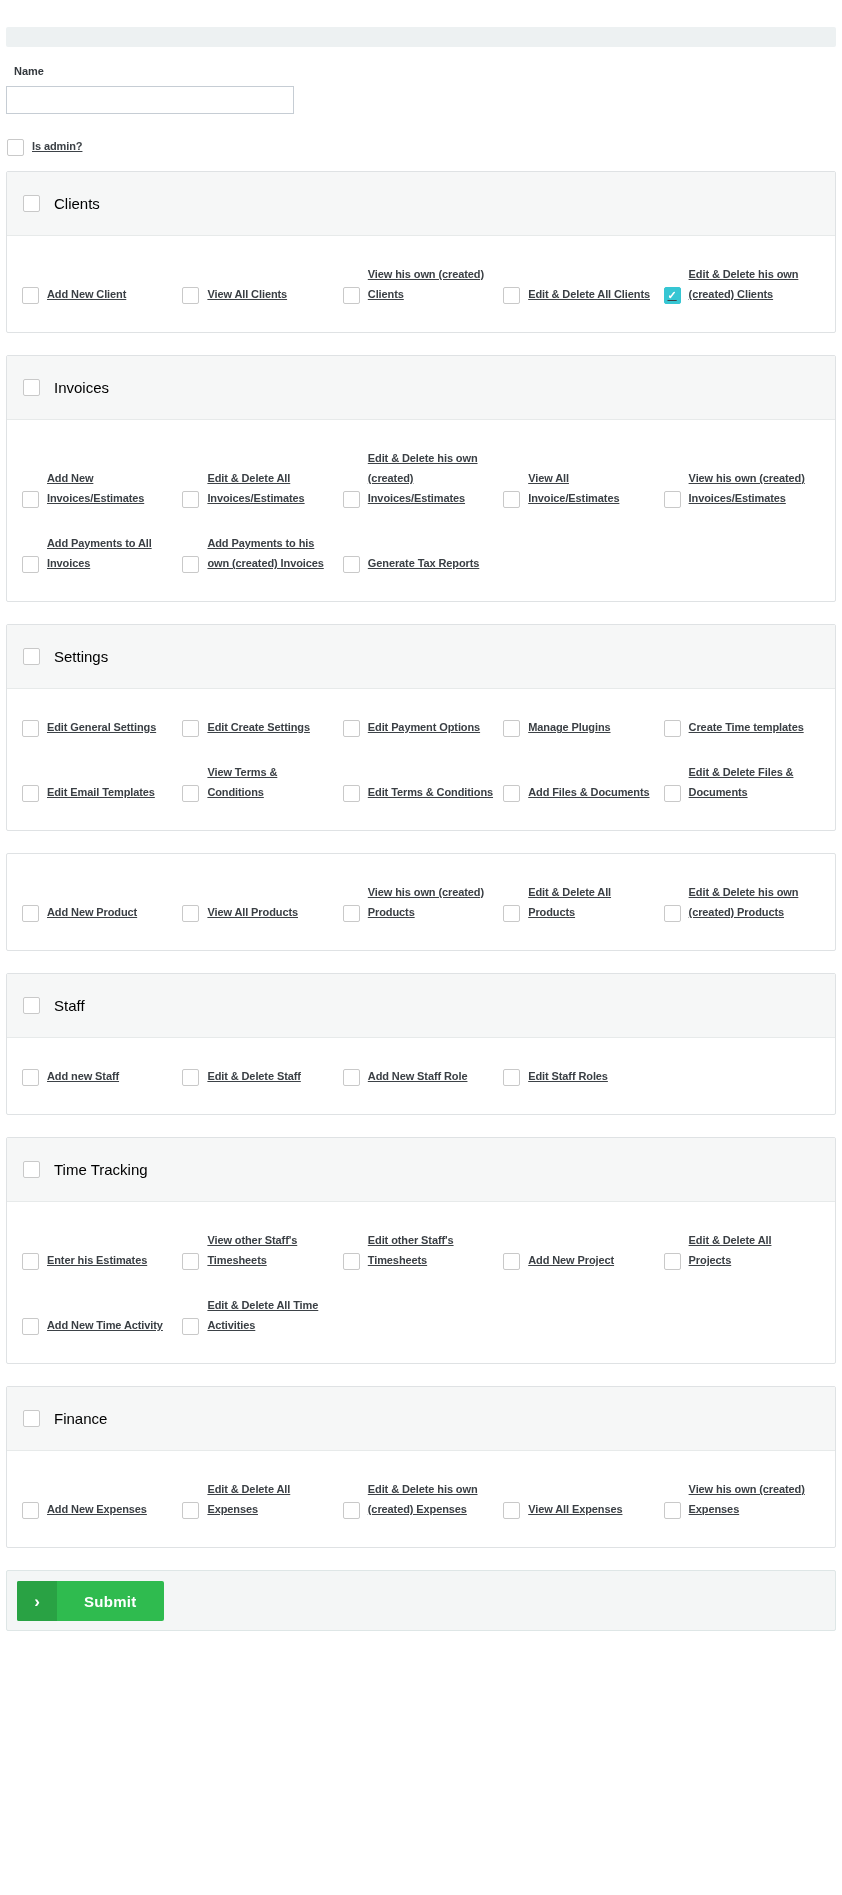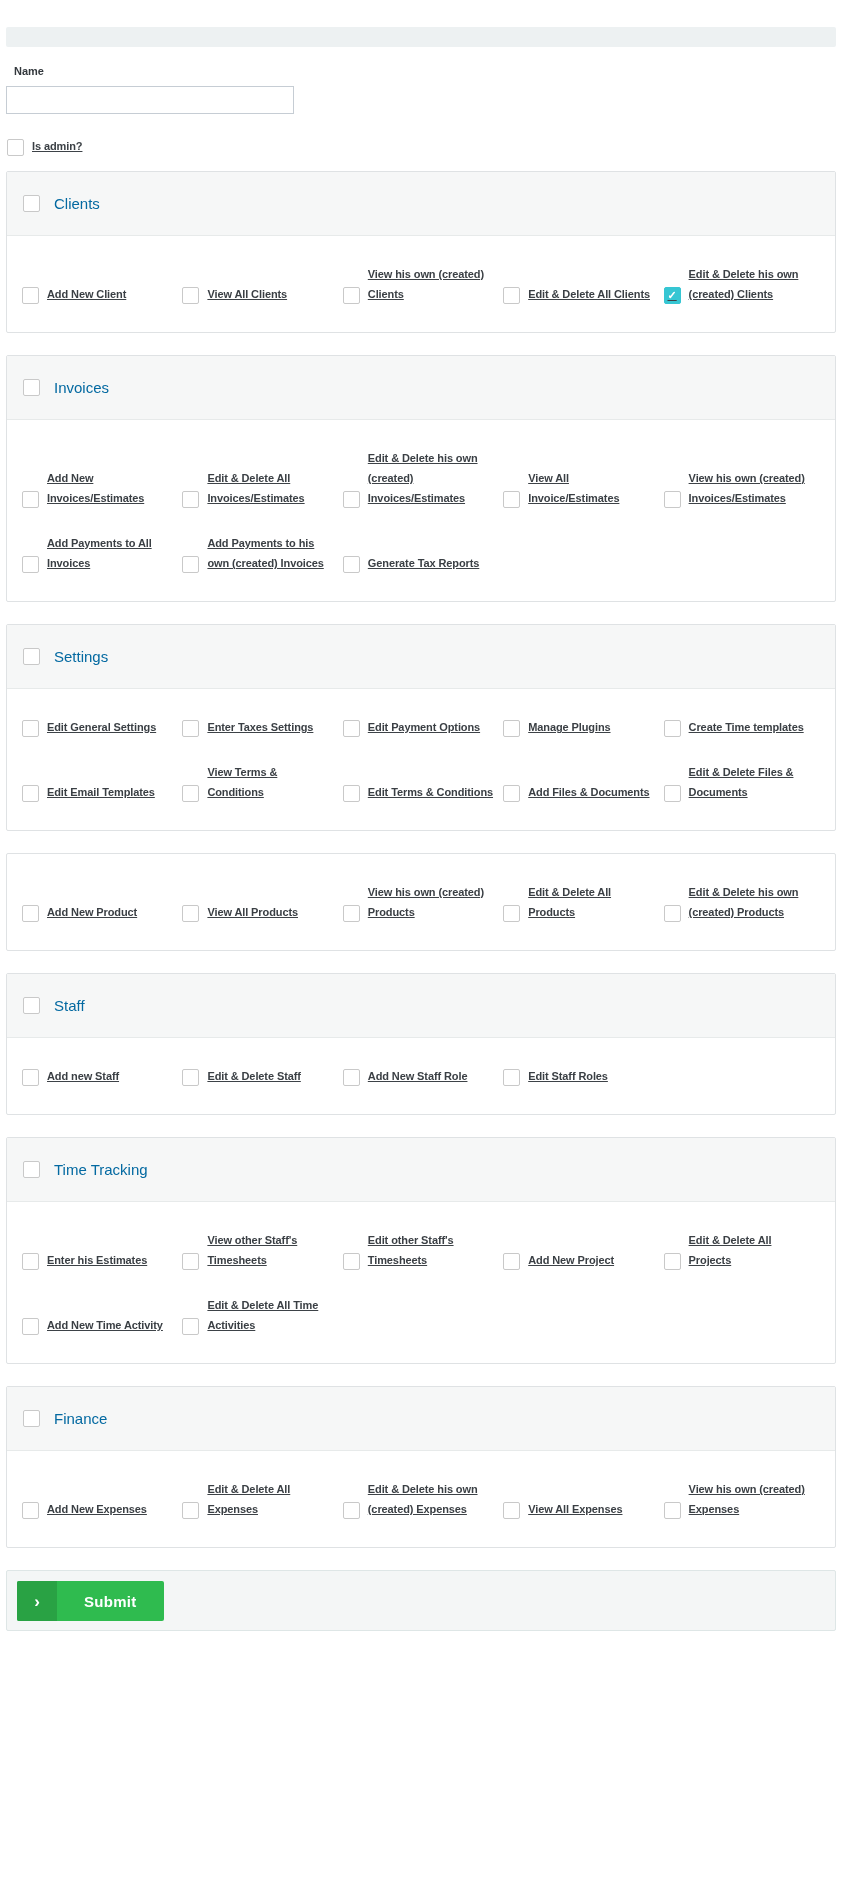--- a/index.html
+++ b/index.html
@@ -93,21 +93,21 @@
     background: #f6f7f7;
     border-bottom: 1px solid #e7eaea;
     padding: 23px 16px;
     display: flex;
     align-items: center;
   }
   .panel-header .cb { margin-top: 0; }
   .section-title {
     font-size: 15px;
     font-weight: 400;
-    color: #0369a1;
+    color: #000000;
     margin-left: 14px;
   }
   .panel-body {
     padding: 28px 15px 28px 15px;
     display: grid;
     grid-template-columns: 1fr 1fr 1fr 1fr 1fr;
     column-gap: 4px;
     row-gap: 25px;
   }
   .panel-body .cb-label { padding-right: 4px; }
@@ -247,21 +247,21 @@
           <span class="cb"></span>
           <span class="section-title">Settings</span>
         </div>
         <div class="panel-body">
           <label class="check-item">
             <span class="cb"></span>
             <span class="cb-label">Edit General Settings</span>
           </label>
           <label class="check-item">
             <span class="cb"></span>
-            <span class="cb-label">Enter Taxes Settings</span>
+            <span class="cb-label">Edit Create Settings</span>
           </label>
           <label class="check-item">
             <span class="cb"></span>
             <span class="cb-label">Edit Payment Options</span>
           </label>
           <label class="check-item">
             <span class="cb"></span>
             <span class="cb-label">Manage Plugins</span>
           </label>
           <label class="check-item">

